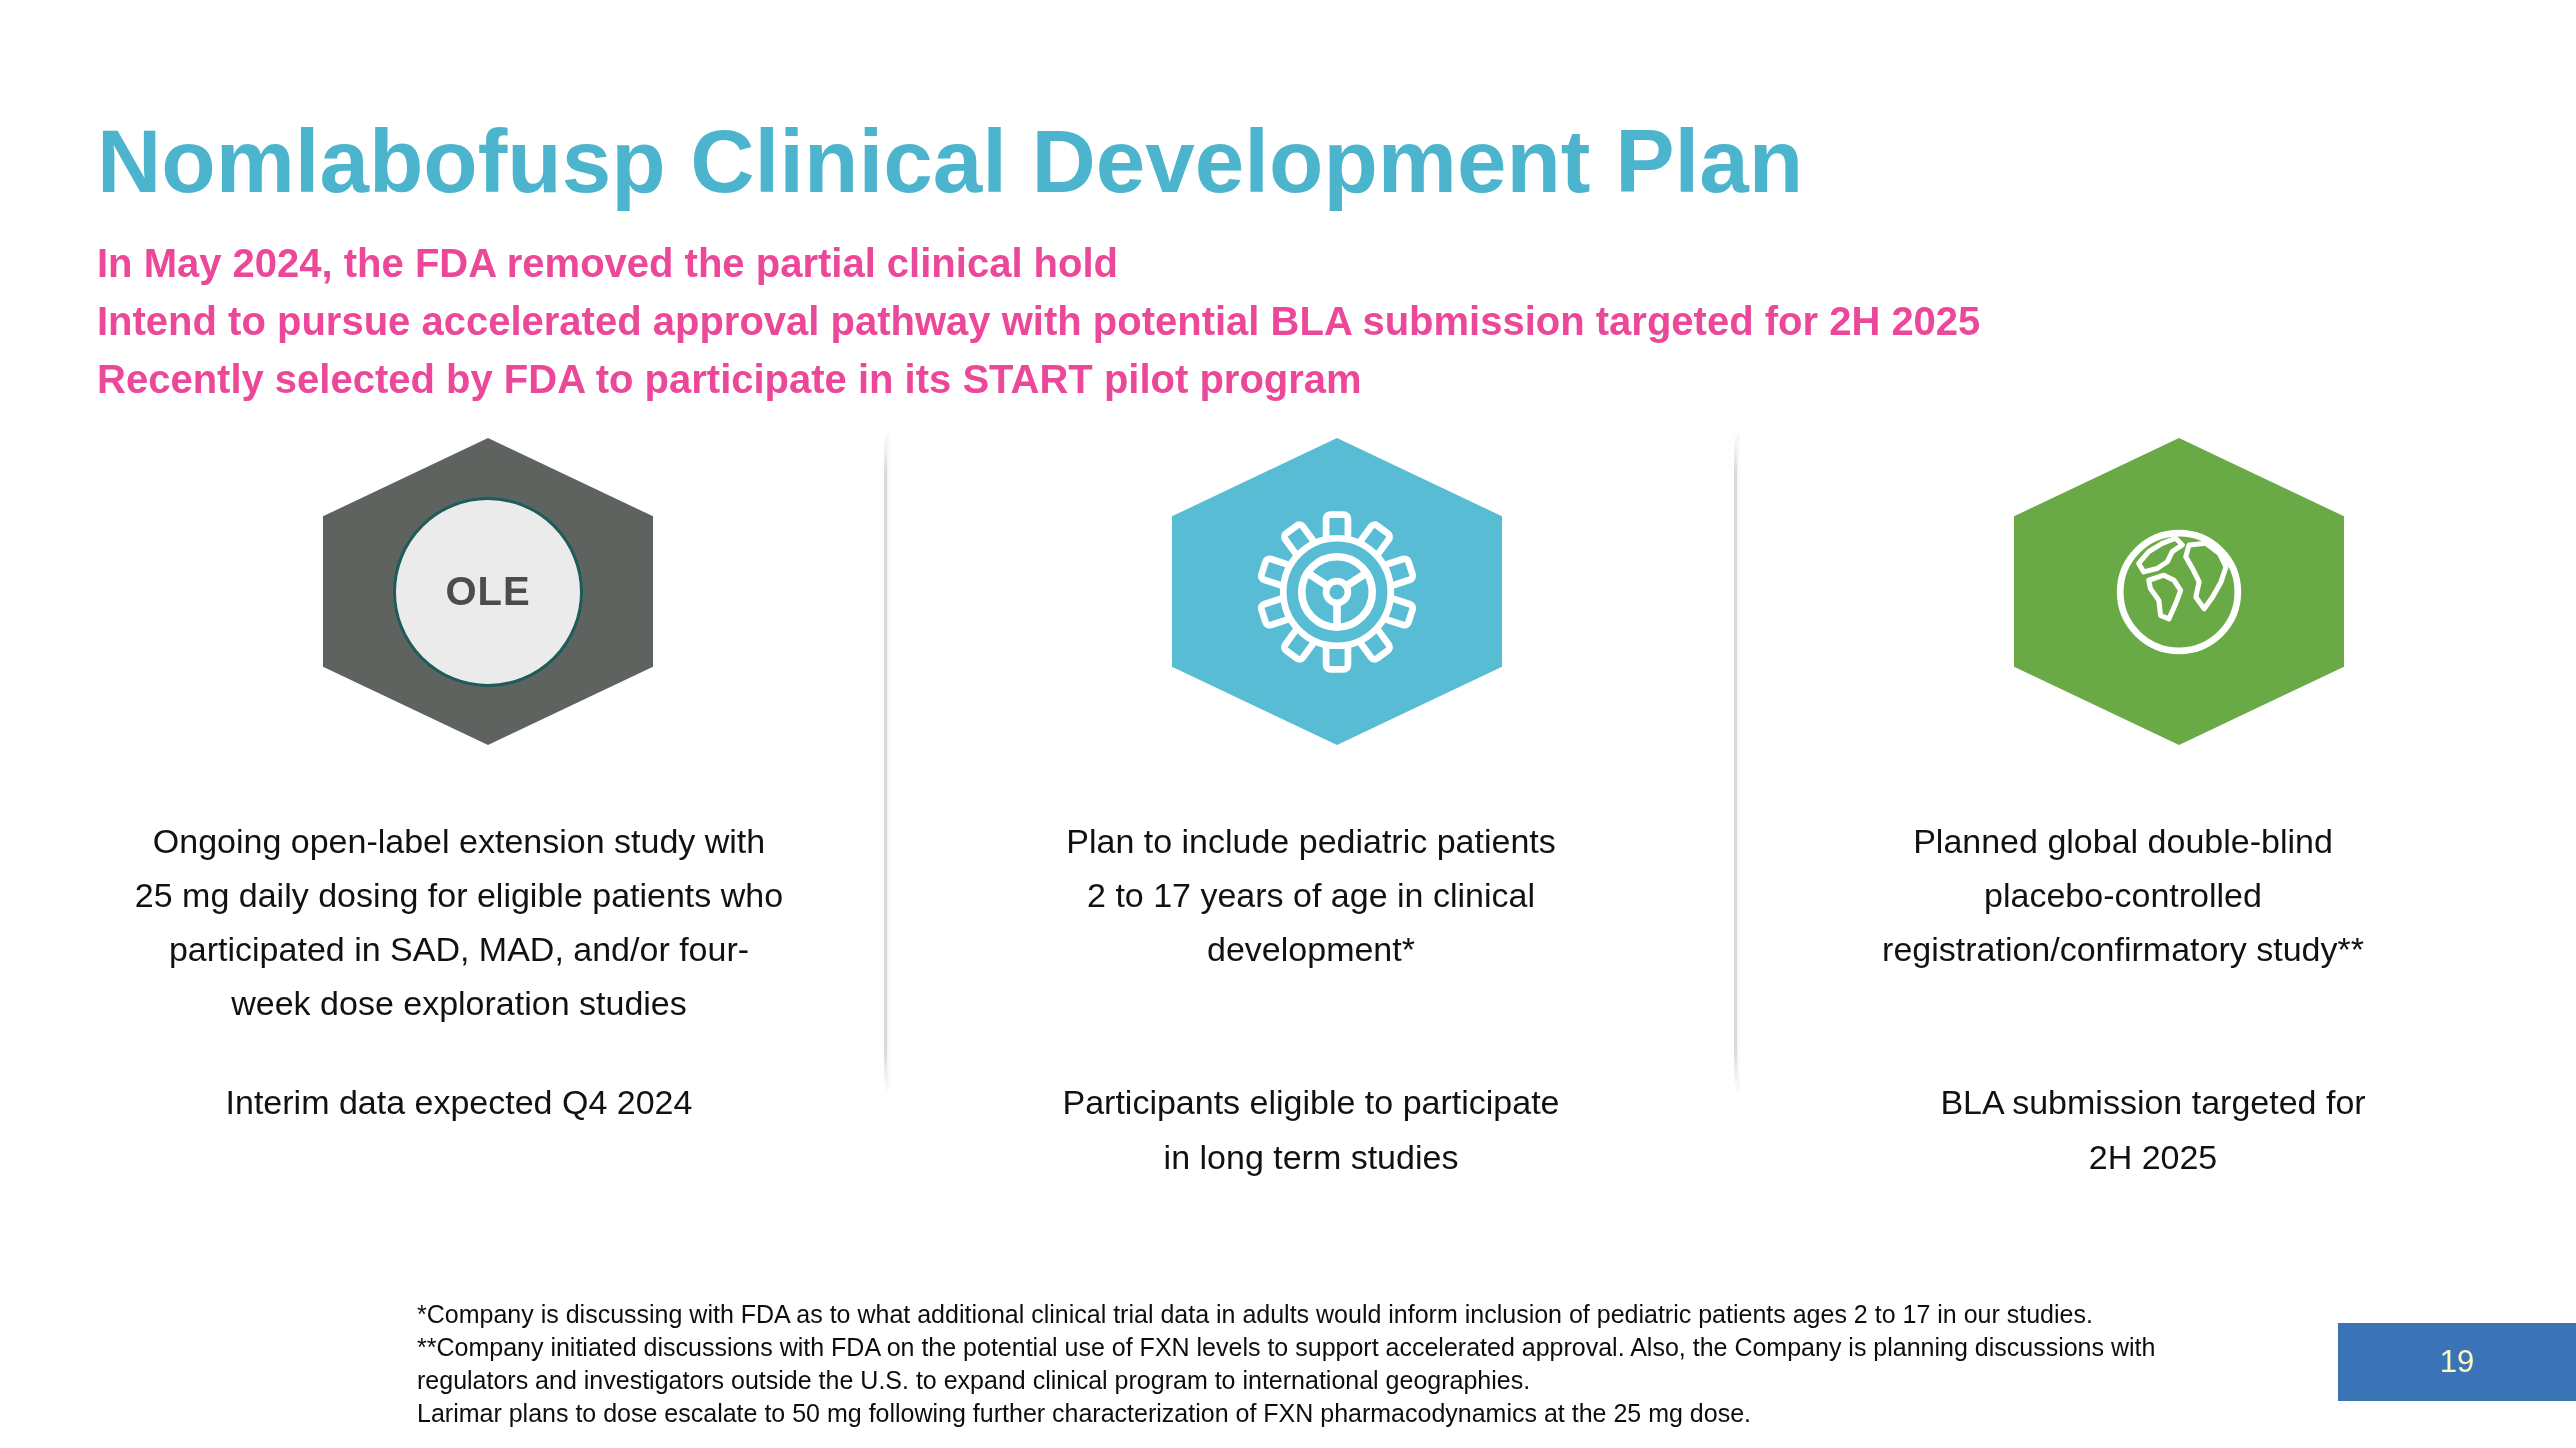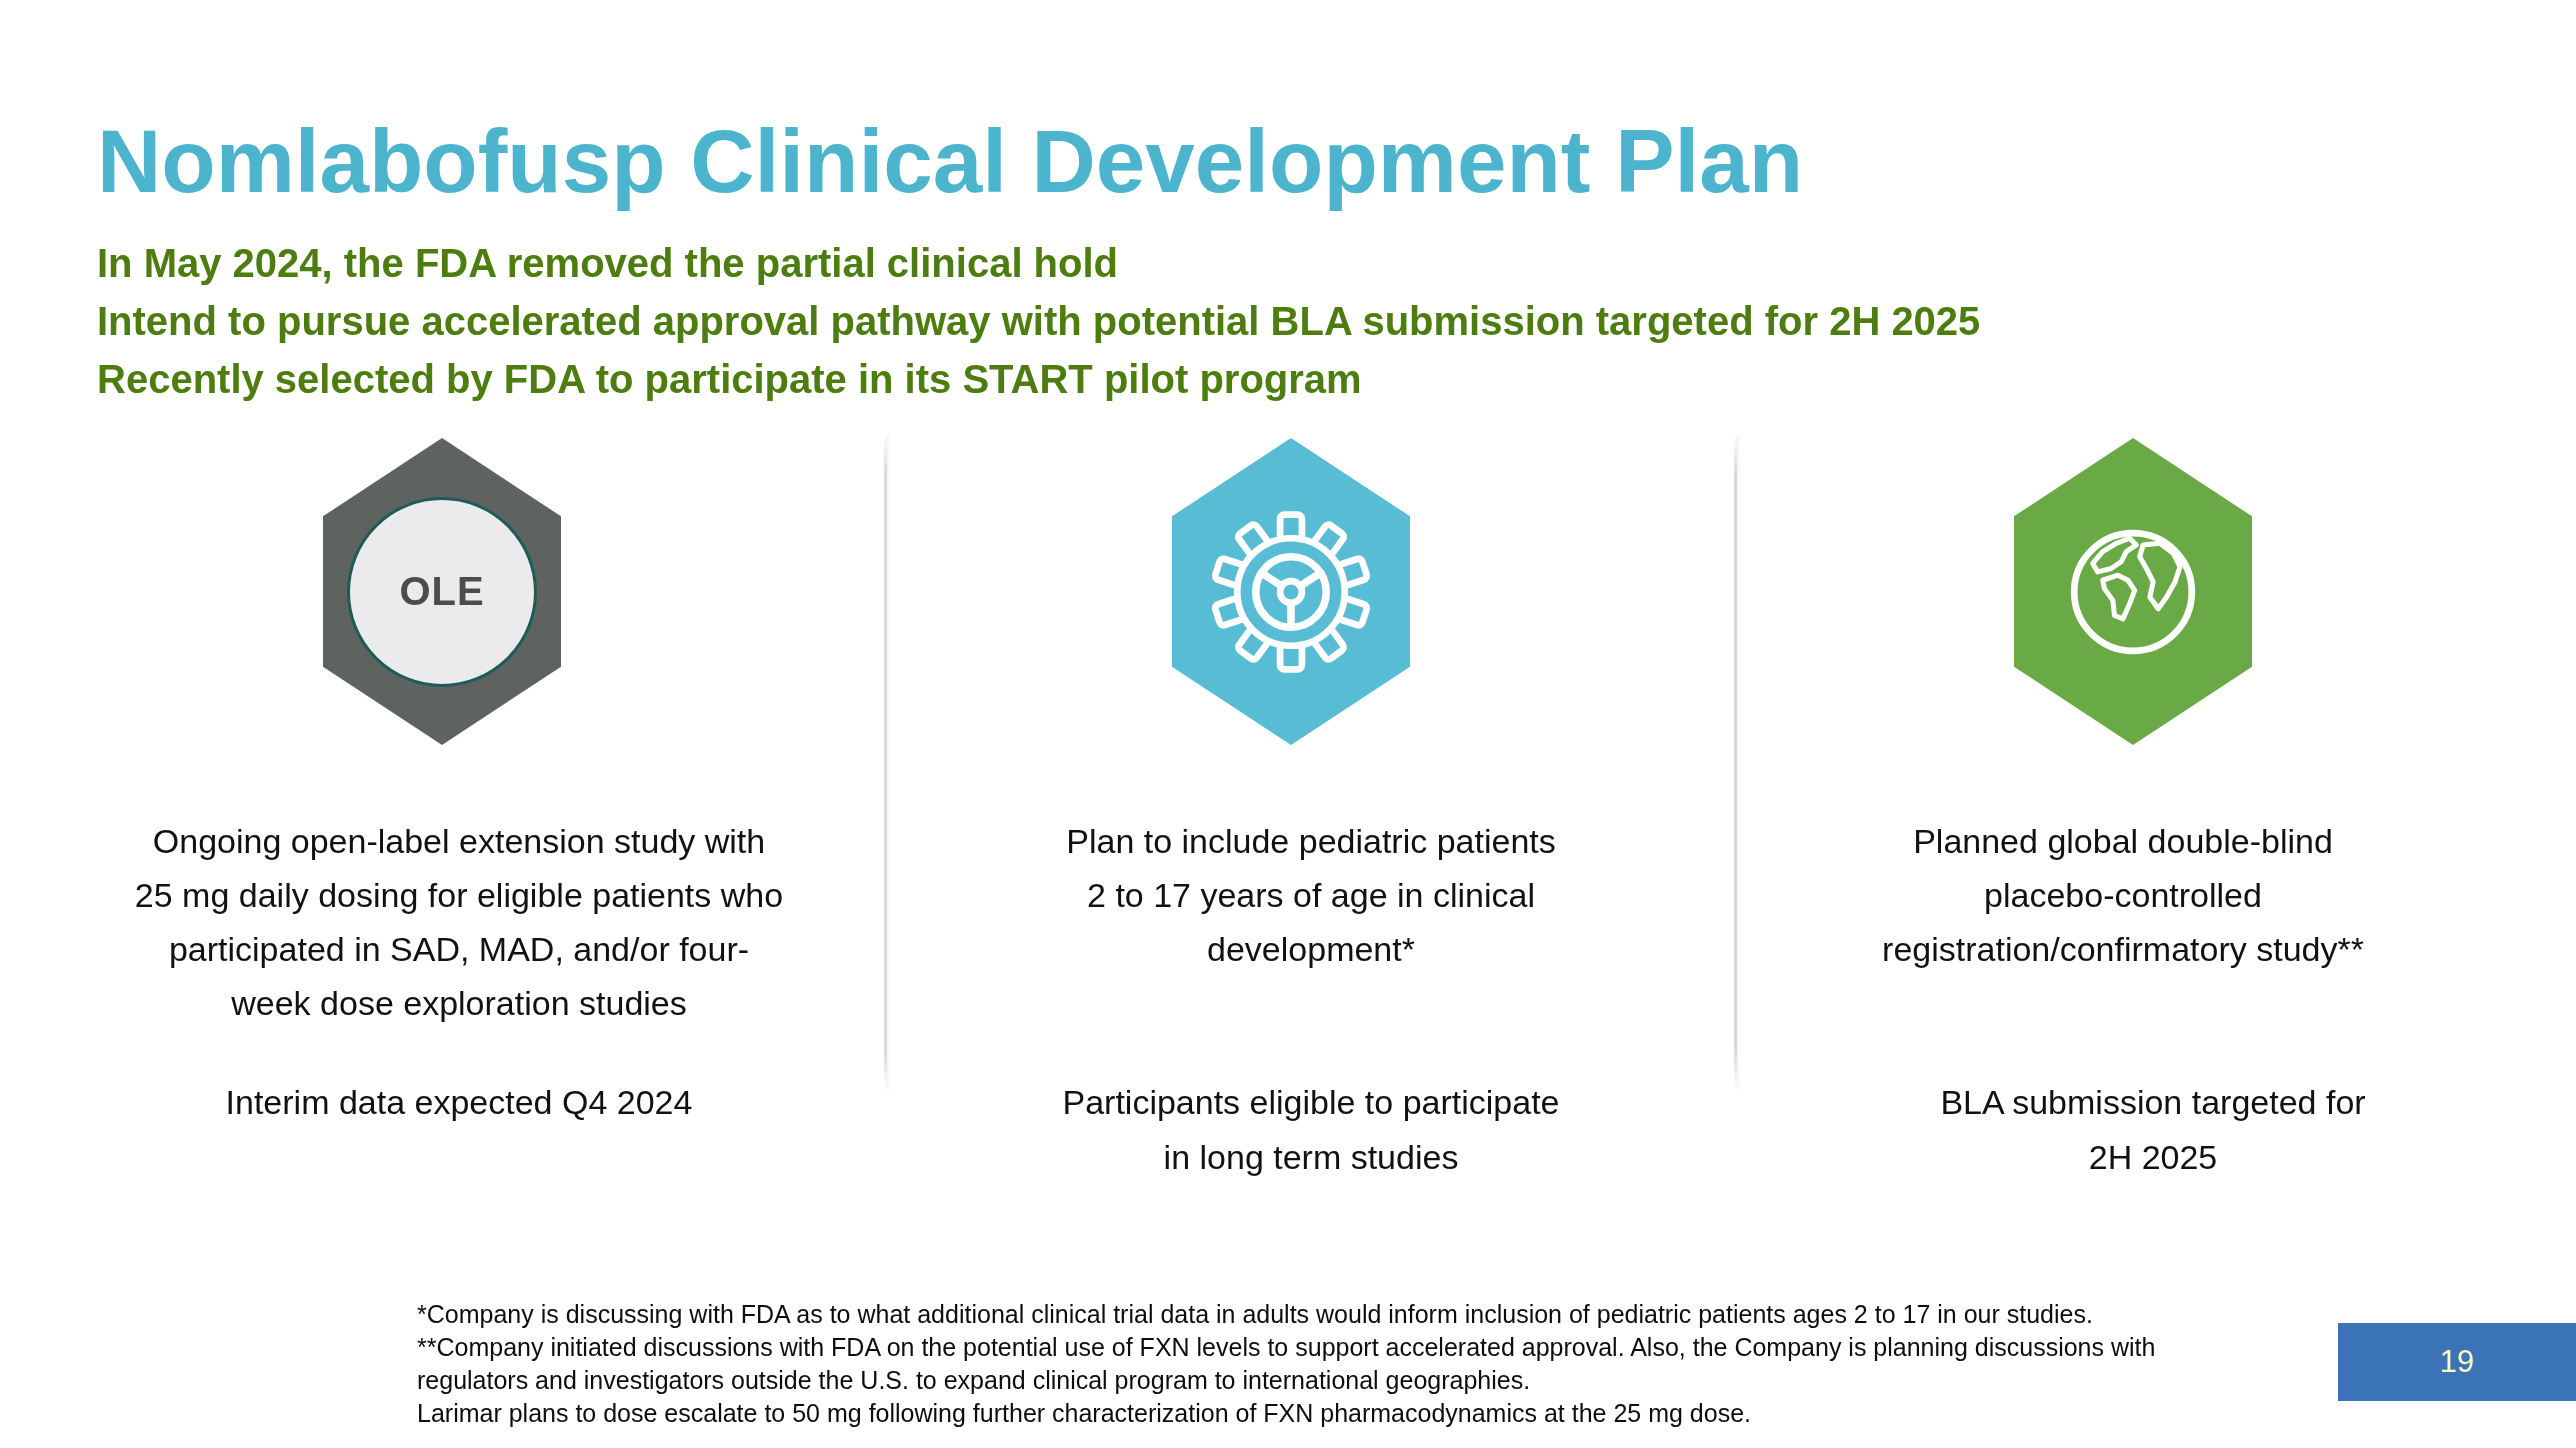--- a/index.html
+++ b/index.html
@@ -22,38 +22,38 @@
     font-weight: bold;
     color: #4cb5cd;
     white-space: nowrap;
   }
   .subtitle {
     position: absolute;
     left: 97px; top: 234px;
     width: 2370px;
     font-size: 40px; line-height: 58px;
     font-weight: bold;
-    color: #4d7c0f;
+    color: #ec4899;
   }
 
   
   .divider {
     position: absolute;
     top: 434px; height: 656px; width: 2.6px;
     background: linear-gradient(to bottom, rgba(217,217,217,0) 0%, #d9d9d9 6%, #d9d9d9 94%, rgba(217,217,217,0) 100%);
     box-shadow: 1.7px 0 2.6px rgba(0,0,0,0.06);
   }
   .divider.d1 { left: 884px; }
   .divider.d2 { left: 1734px; }
 
   
   .hex {
     position: absolute;
     top: 438px;
-    width: 238px; height: 307px;
+    width: 330px; height: 307px;
     clip-path: polygon(50% 0%, 100% 25.5%, 100% 74.5%, 50% 100%, 0% 74.5%, 0% 25.5%);
     display: flex; align-items: center; justify-content: center;
   }
   .hex.gray  { left: 323px;  background: #5f635f; }
   .hex.teal  { left: 1172px; background: #57bcd4; }
   .hex.green { left: 2014px; background: #6aaa46; }
   .ole-circle {
     width: 184px; height: 184px;
     border-radius: 50%;
     background: #ebebeb;

